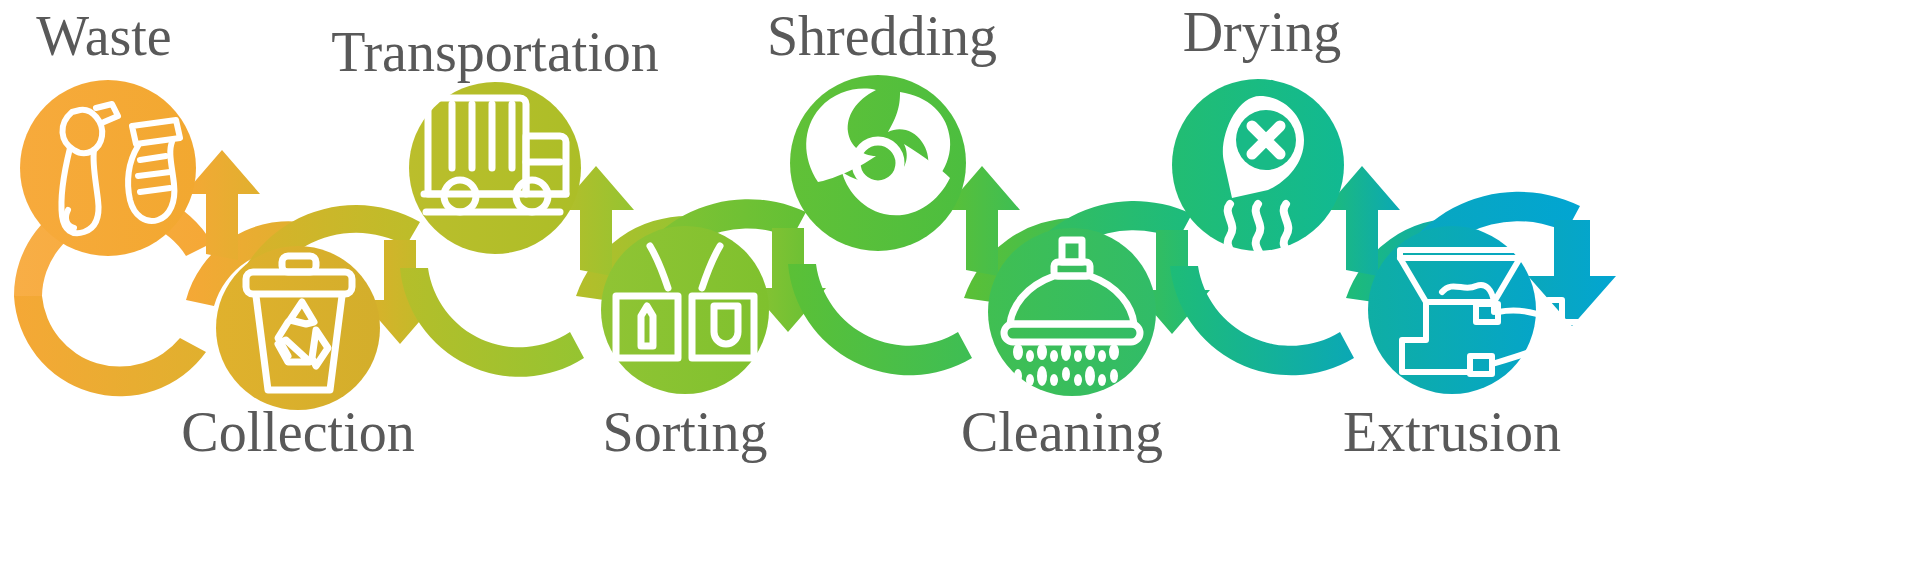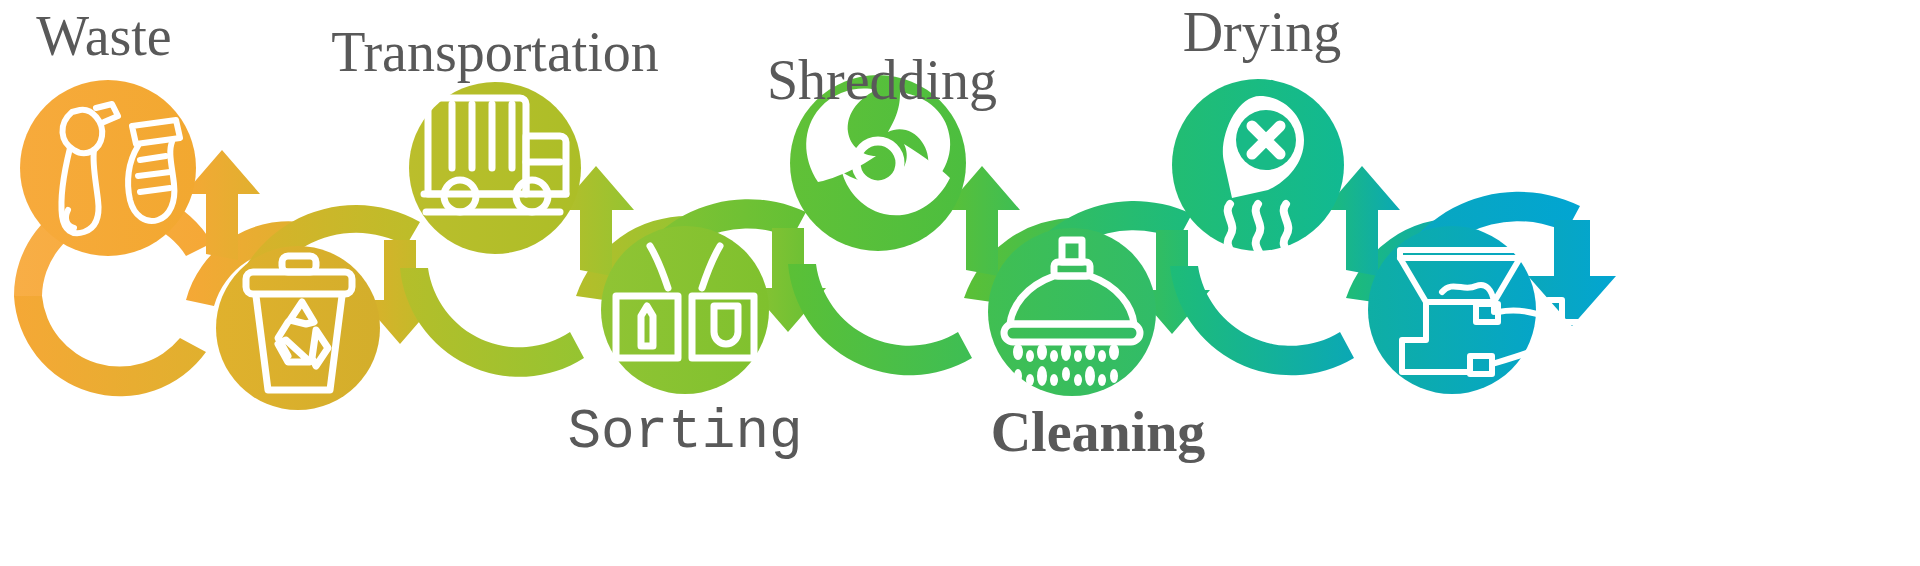--- a/index.html
+++ b/index.html
@@ -290,25 +290,27 @@
         <rect x="1548" y="300" width="14" height="44"></rect>
         <path d="M 1562,322 L 1596,322 L 1596,336 L 1562,336 Z"></path>
         <path d="M 1470,356 L 1492,356 L 1492,374 L 1470,374 Z"></path>
         <path d="M 1492,364 C 1512,358 1534,352 1548,344"></path>
       </g>
     </g>
   </svg>
 
   <div class="step-label label-top" style="left:104px; top:8px;">Waste</div>
 
+  <div class="step-label label-bottom" style="left:298px; top:404px;">Collection</div>
 
   <div class="step-label label-top" style="left:495px; top:24px;">Transportation</div>
 
-  <div class="step-label label-bottom" style="left:685px; top:404px;font-family:Liberation Mono, monospace;">Sorting</div>
-
-  <div class="step-label label-top" style="left:882px; top:8px;margin-top:44px;">Shredding</div>
-
-  <div class="step-label label-bottom" style="left:1098px; top:404px;font-weight:bold;">Cleaning</div>
+  <div class="step-label label-bottom" style="left:685px; top:404px;">Sorting</div>
+
+  <div class="step-label label-top" style="left:882px; top:8px;">Shredding</div>
+
+  <div class="step-label label-bottom" style="left:1062px; top:404px;">Cleaning</div>
 
   <div class="step-label label-top" style="left:1262px; top:4px;">Drying</div>
 
+  <div class="step-label label-bottom" style="left:1452px; top:404px;">Extrusion</div>
 
 </div>
 
 </body></html>

